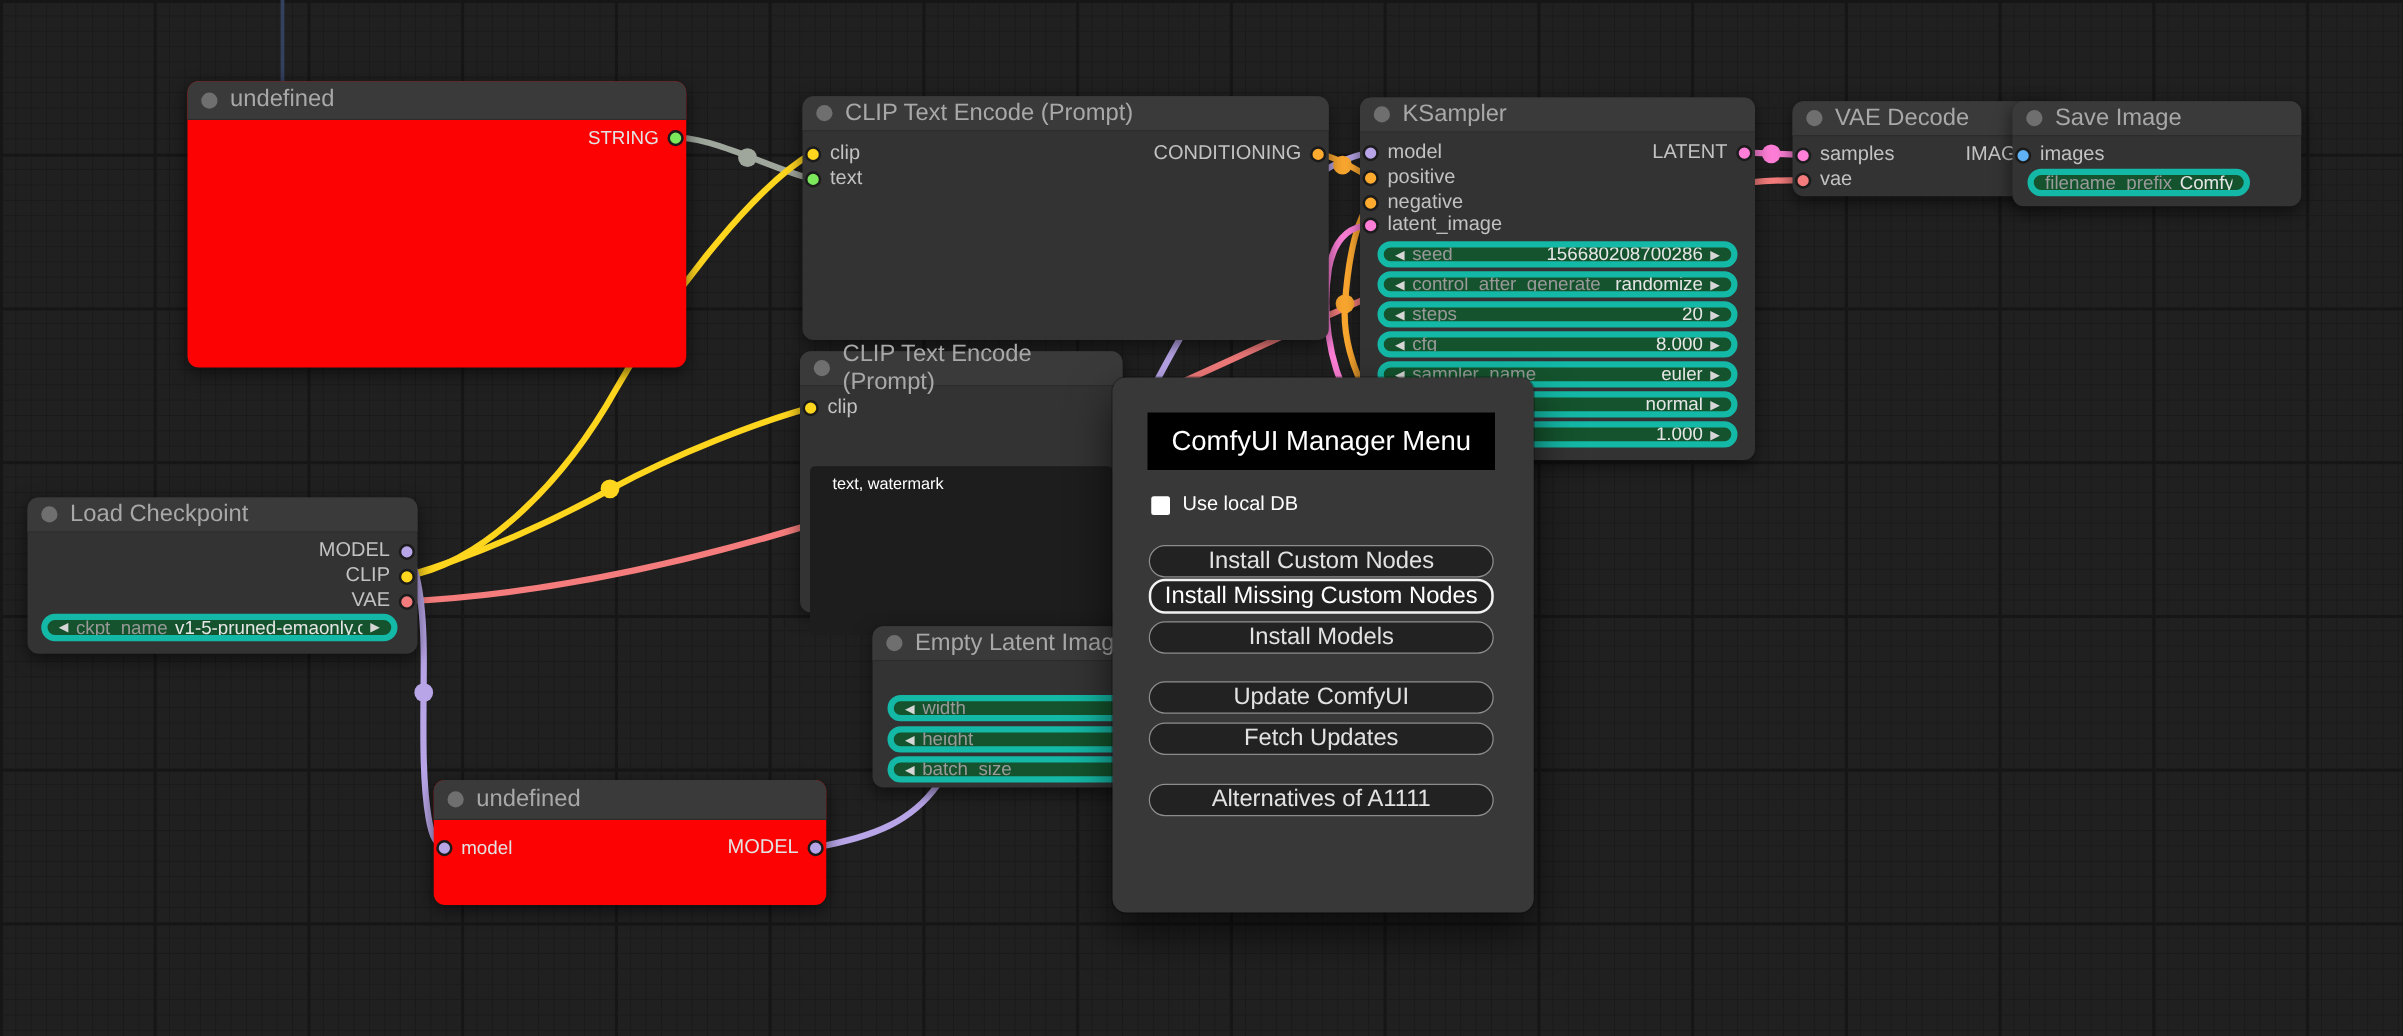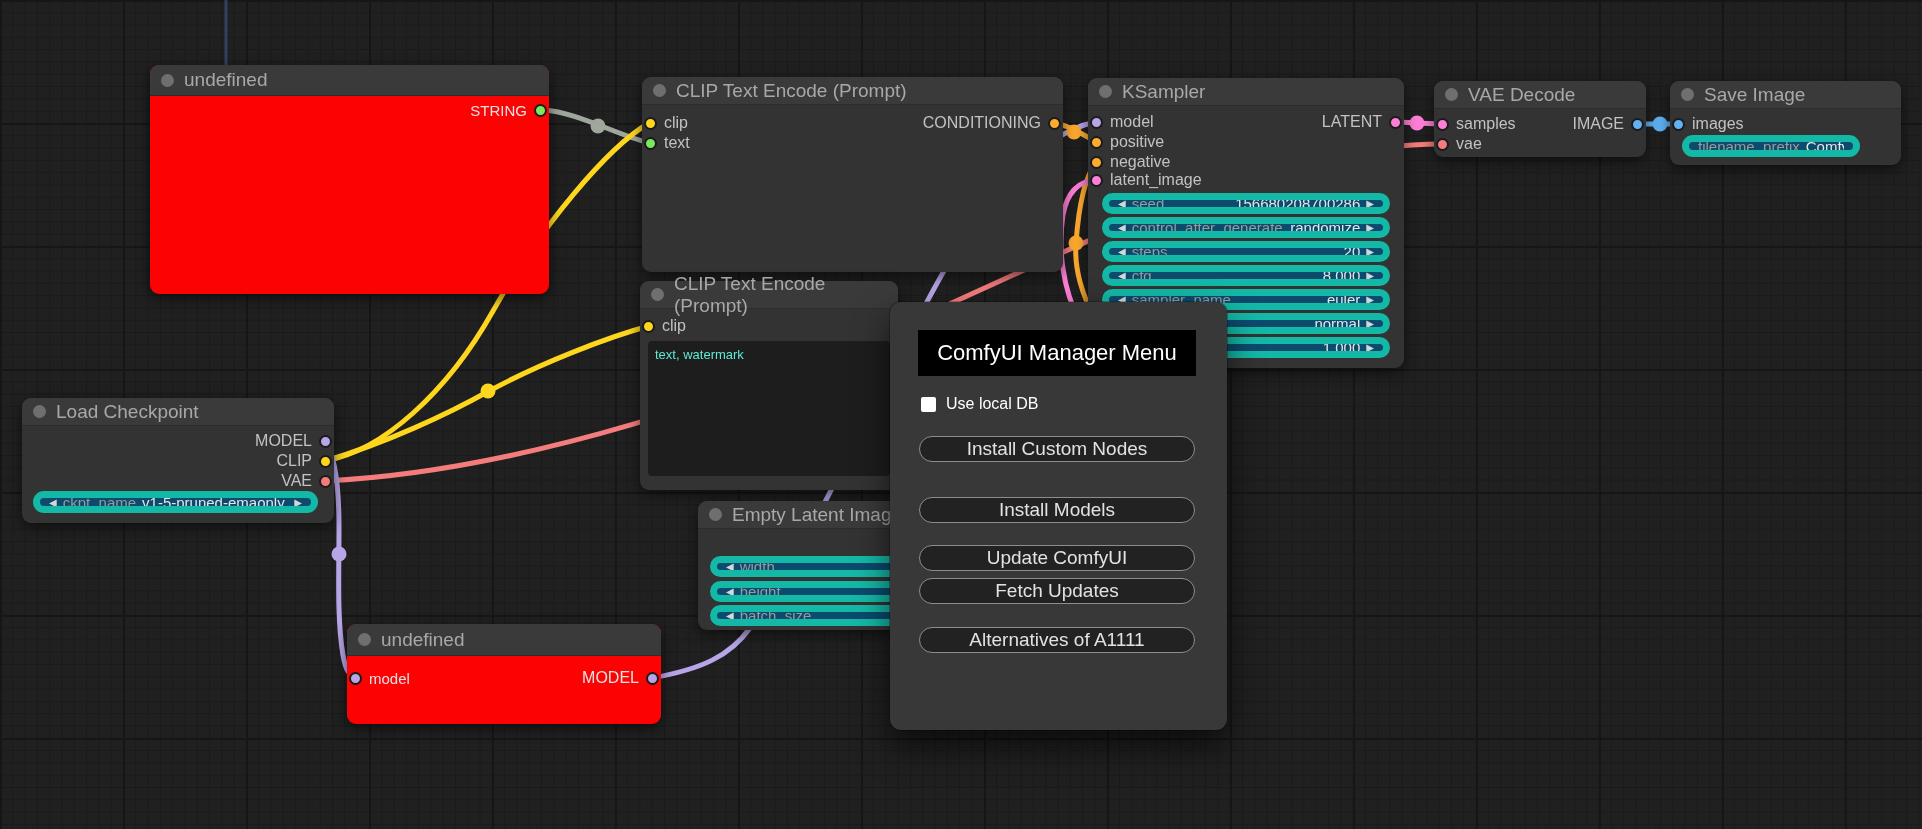--- a/index.html
+++ b/index.html
@@ -24,29 +24,29 @@
   .port{position:absolute;height:20px;display:flex;align-items:center;gap:7px;
     font-size:16px;color:#c2c2c2;white-space:nowrap;}
   .port.in{left:2px;}
   .port.out{right:2px;}
   .node.red .port{color:#e3e3e3;}
   .pdot{width:13px;height:13px;border-radius:50%;border:2px solid #1b1b1b;
     box-sizing:border-box;flex:0 0 auto;}
   .c-model{background:#b8a5e8}.c-clip{background:#ffd61e}.c-vae{background:#f47c7c}
   .c-cond{background:#ffab30}.c-latent{background:#ff7fd8}.c-image{background:#5fb2f5}
   .c-string{background:#7ce95c}
-  .widget{position:absolute;height:21px;background:#0c4a6e;border:7px solid #14b8a6;
+  .widget{position:absolute;height:21px;background:#14532d;border:5px solid #14b8a6;
     border-radius:11px;display:flex;align-items:center;font-size:15px;
     box-sizing:border-box;padding:0 9px;gap:6px;white-space:nowrap;overflow:hidden;}
   .warrow{color:#d6d6d6;font-size:10px;flex:0 0 auto;}
   .wlabel{color:#9a9a9a;overflow:hidden;}
   .wvalue{flex:1;text-align:right;color:#e6e6e6;overflow:hidden;}
   .widget.vcenter .wvalue{text-align:center;}
-  .ta{position:absolute;background:#1d1d1d;border-radius:4px;color:#5eead4;
-    font-size:13px;padding:6px 7px;box-sizing:border-box;line-height:1.25;}
+  .ta{position:absolute;background:#1d1d1d;border-radius:4px;color:#ffffff;
+    font-size:13px;padding:6px 18px;box-sizing:border-box;line-height:1.25;margin-top:32px;}
   .dialog{position:absolute;left:890px;top:302px;width:337px;height:428px;background:#383838;
     border-radius:11px;z-index:10;box-shadow:0 16px 34px rgba(0,0,0,.62),0 0 0 1px rgba(0,0,0,.25);}
   .dtitle{position:absolute;left:28px;top:28px;width:278px;height:46px;background:#000;
     color:#ffffff;font-size:22px;display:flex;align-items:center;justify-content:center;
     white-space:nowrap;}
   .dcheck{position:absolute;left:31px;top:93px;display:flex;align-items:center;gap:10px;
     color:#ffffff;font-size:16px;}
   .cbox{width:15px;height:15px;background:#ffffff;border-radius:2px;flex:0 0 auto;}
   .dbtn{position:absolute;left:29px;width:276px;height:26px;background:#222222;
     border:1px solid #8d8d8d;border-radius:13px;color:#e2e2e2;font-size:19px;
@@ -251,21 +251,21 @@
     <div class="port in" style="top:53px;">
       <span class="pdot c-vae"></span>
       <span>vae</span>
     </div>
     <div class="port out" style="top:33px;">
       <span>IMAGE</span>
       <span class="pdot c-image"></span>
     </div>
   </div>
 
-  <div class="node" style="left:1670px;top:81px;width:202px;height:84px;padding-left:29px;">
+  <div class="node" style="left:1610px;top:81px;width:202px;height:84px;padding-left:29px;">
     <div class="ntitle">
       <span class="tdot"></span>
       <span>Save Image</span>
     </div>
     <div class="port in" style="top:33px;text-align:right;">
       <span class="pdot c-image"></span>
       <span>images</span>
     </div>
     <div class="widget" style="left:12px;top:54px;width:178px;height:22px;">
       <span class="wlabel">filename_prefix</span>
@@ -288,19 +288,20 @@
     </div>
   </div>
 
   <div class="dialog">
     <div class="dtitle">ComfyUI Manager Menu</div>
     <div class="dcheck">
       <span class="cbox"></span>
       <span>Use local DB</span>
     </div>
     <div class="dbtn" style="top:134px;">Install Custom Nodes</div>
+    <div class="dbtn hl" style="top:161px;height:28px;">Install Missing Custom Nodes</div>
     <div class="dbtn" style="top:195px;text-align:right;">Install Models</div>
     <div class="dbtn" style="top:243px;">Update ComfyUI</div>
     <div class="dbtn" style="top:276px;">Fetch Updates</div>
     <div class="dbtn" style="top:325px;">Alternatives of A1111</div>
   </div>
 
 </div>
 
 </body></html>

